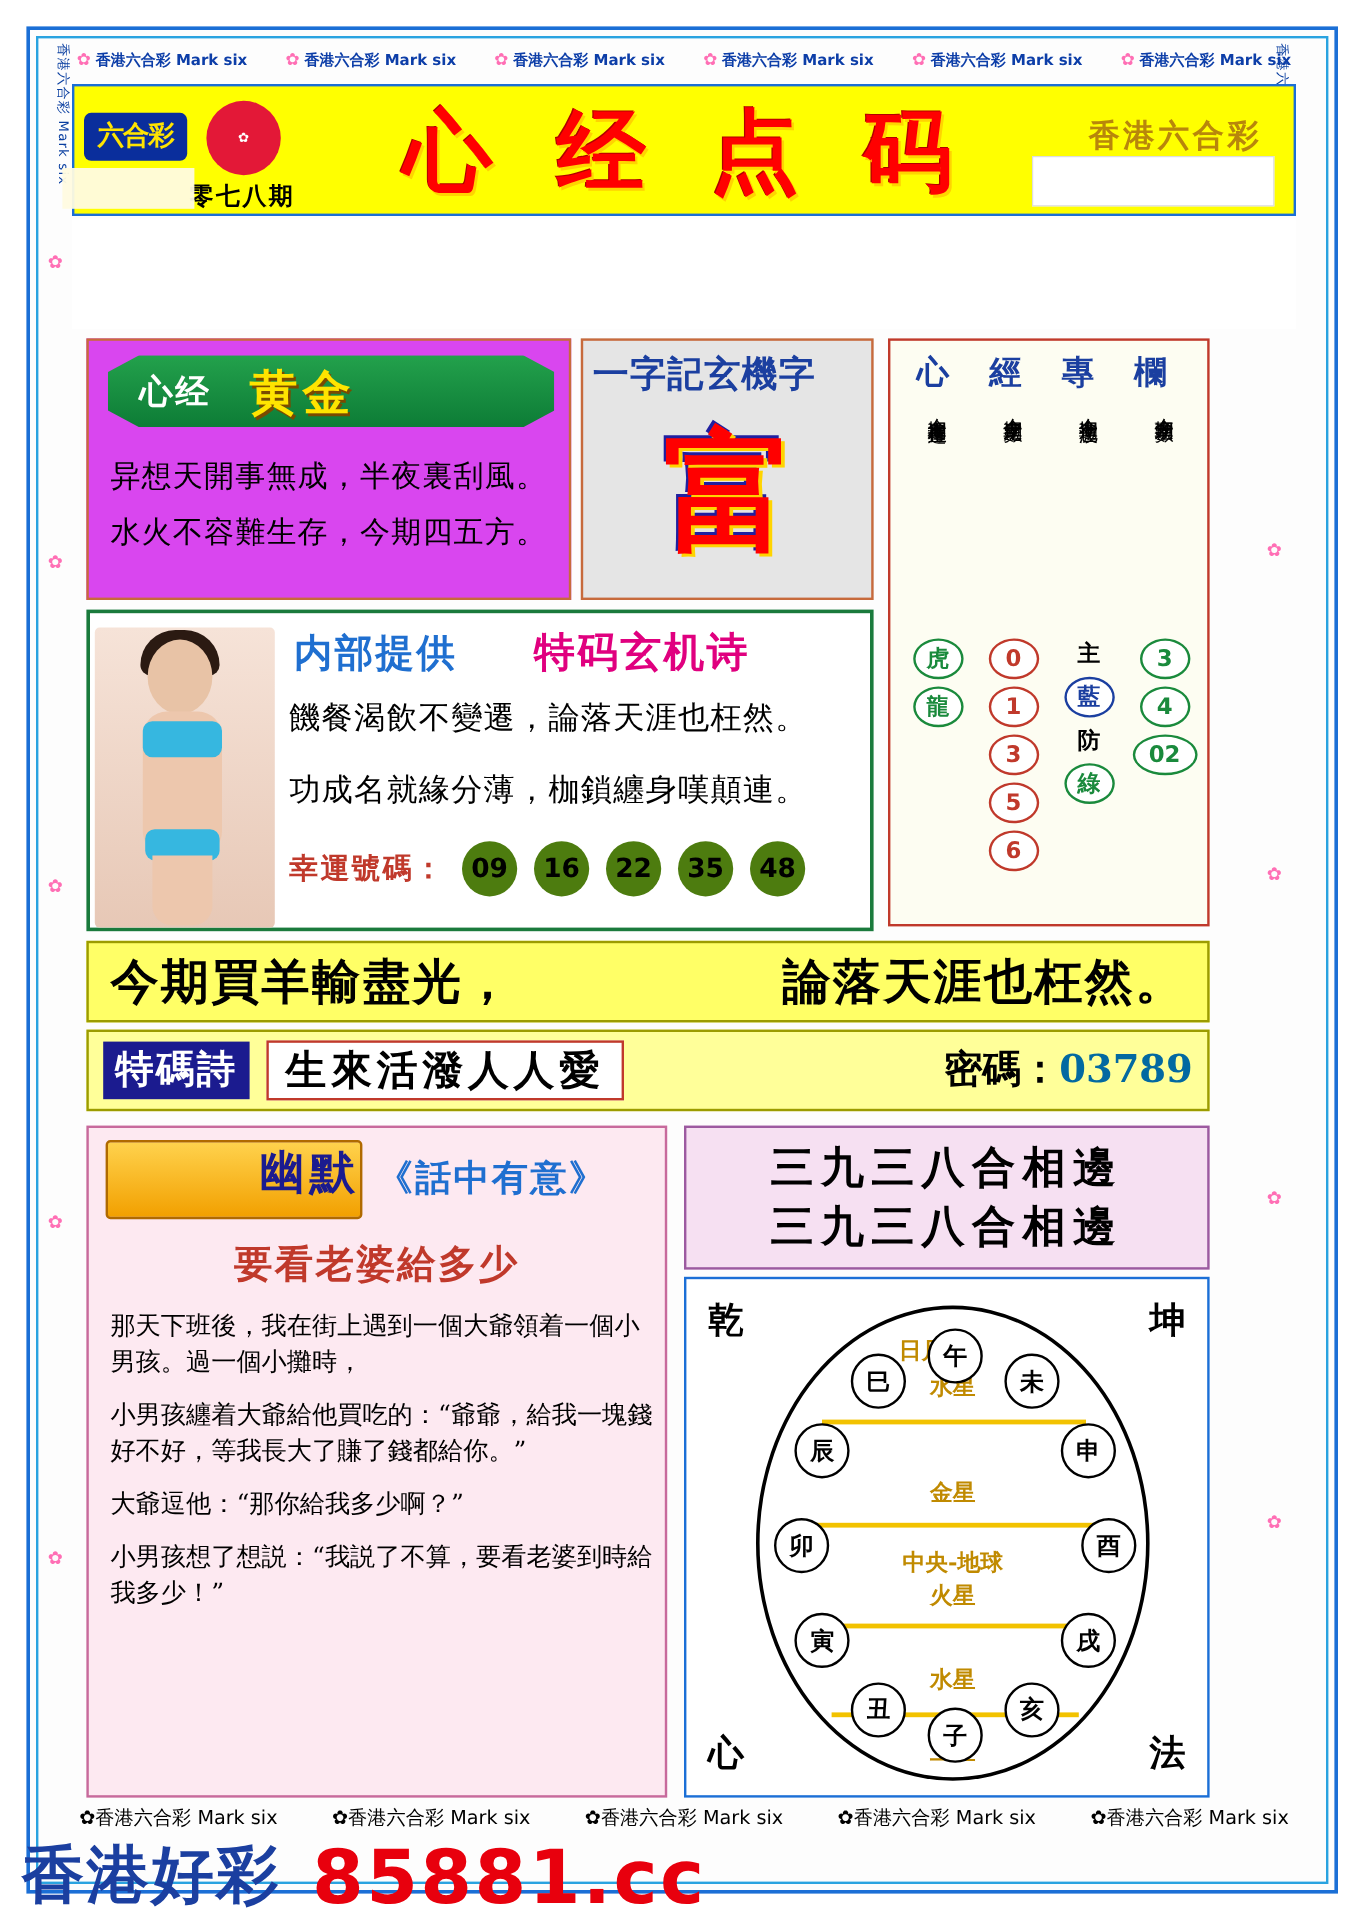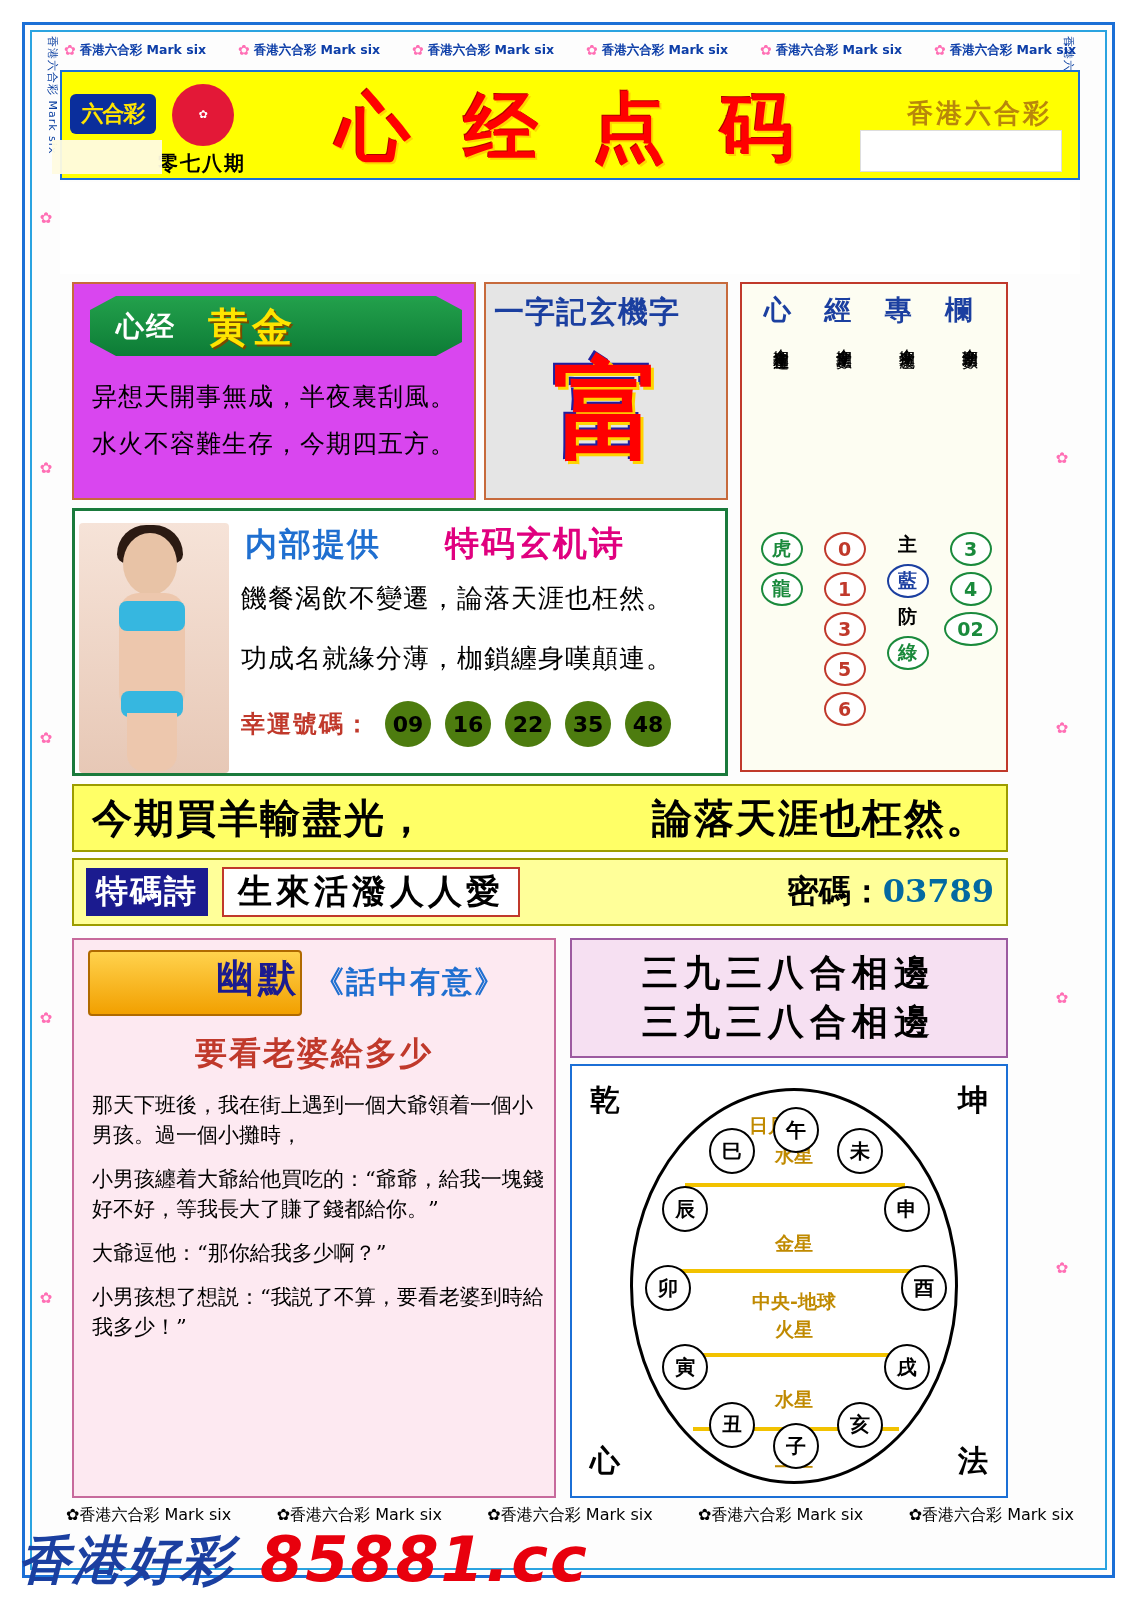--- a/index.html
+++ b/index.html
@@ -113,21 +113,21 @@
   .corner.tr{right:18px;top:14px;}
   .corner.bl{left:18px;bottom:14px;}
   .corner.br{right:18px;bottom:14px;}
   .wheel{position:absolute;left:58px;top:22px;width:322px;height:390px;border:3px solid #000;border-radius:50%;}
   .zod{position:absolute;width:42px;height:42px;border:2px solid #000;border-radius:50%;background:#fff;display:flex;align-items:center;justify-content:center;font-size:20px;font-weight:bold;font-family:"DejaVu Serif","Liberation Serif",serif;}
   .planet{position:absolute;width:100%;text-align:center;font-size:19px;color:#c08a00;font-weight:bold;font-family:"DejaVu Serif","Liberation Serif",serif;}
   .chord{position:absolute;height:4px;background:#f2c200;}
 
   
   .bottomstrip{position:absolute;left:60px;top:1500px;width:1020px;height:30px;display:flex;align-items:center;justify-content:space-between;padding:0 6px;box-sizing:border-box;}
-  .footer{position:absolute;left:0;top:1528px;width:1137px;height:68px;display:flex;align-items:flex-end;font-style:italic;}
+  .footer{position:absolute;left:0;top:1528px;width:1137px;height:68px;display:flex;align-items:flex-start;}
   .footer .fcn{font-size:52px;font-weight:bold;color:#1b3fa0;letter-spacing:2px;font-family:"DejaVu Serif","Liberation Serif",serif;margin-left:18px;}
   .footer .fdom{font-size:62px;font-weight:bold;color:#e8000d;letter-spacing:2px;margin-left:26px;font-family:"DejaVu Sans",sans-serif;}
 </style>
 </head>
 <body>
 
 <div class="page">
 
   <div class="frame-outer"></div>
   <div class="frame-inner"></div>

